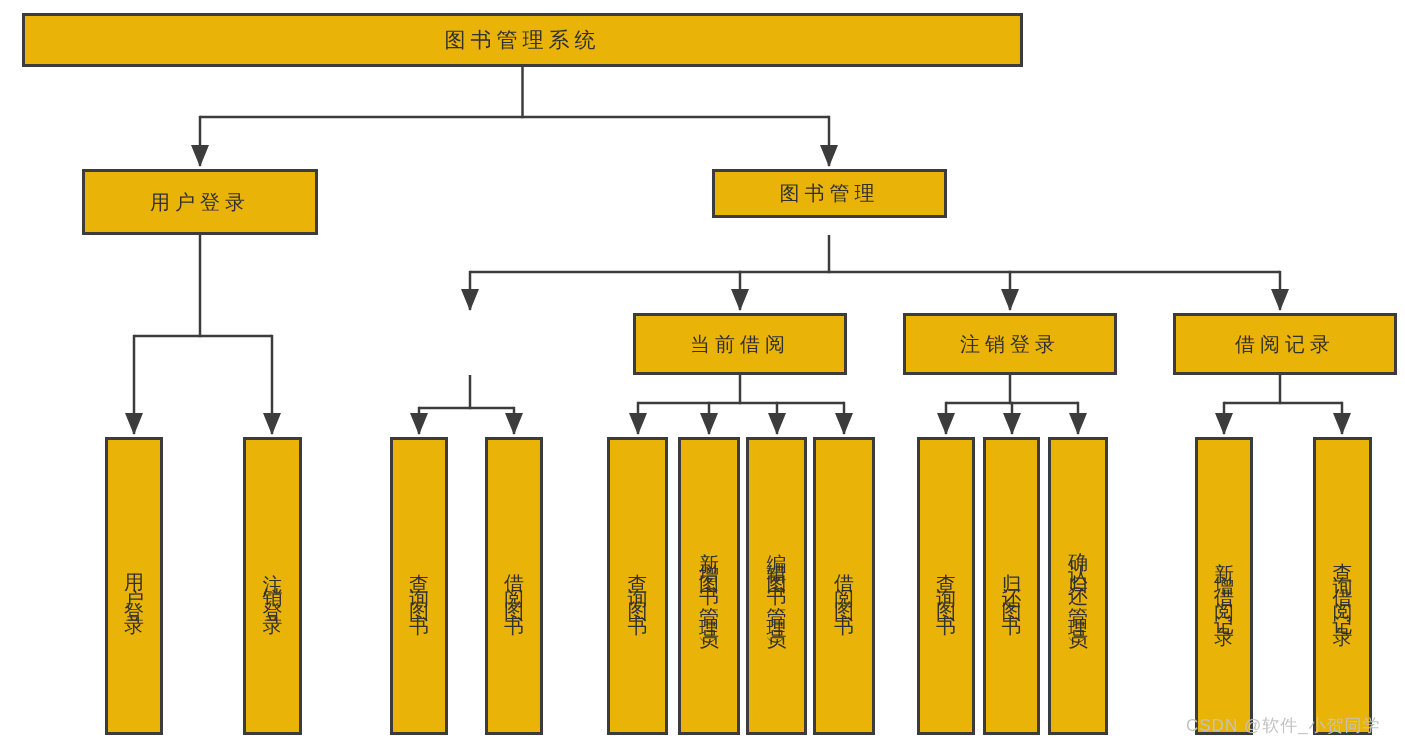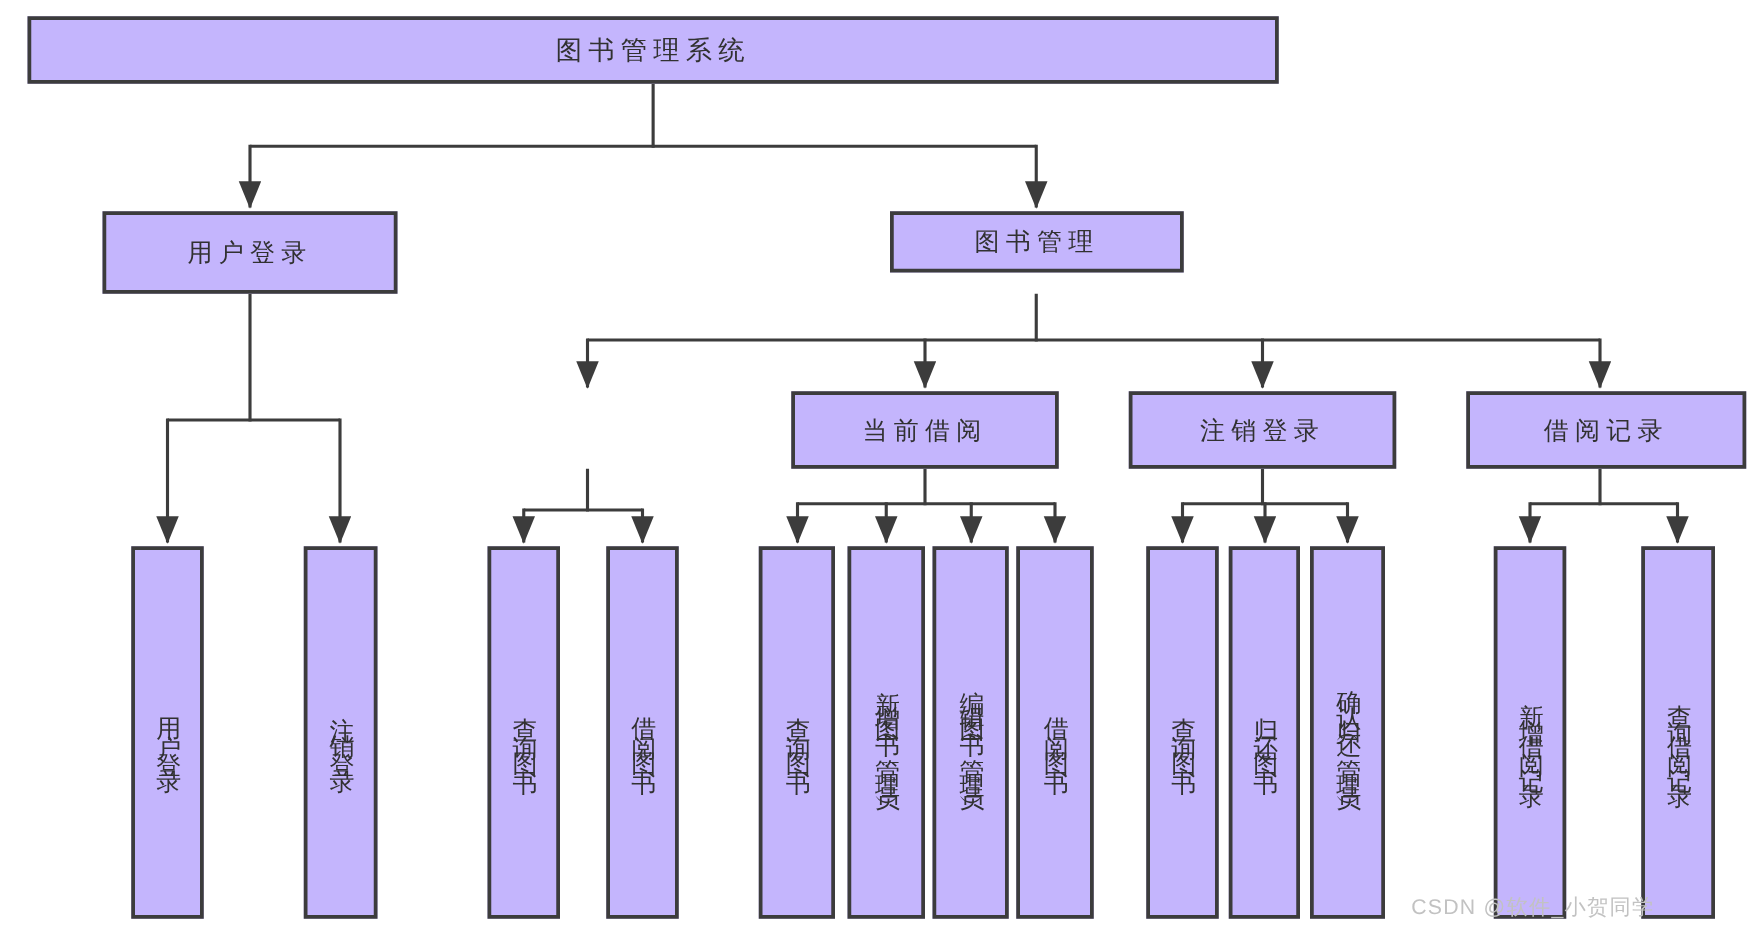--- a/index.html
+++ b/index.html
@@ -14,21 +14,21 @@
     width:1405px;height:747px;
     background:var(--bg);
     font-family:"Liberation Sans","DejaVu Sans",sans-serif;
     overflow:hidden;
   }
   #connector-layer{position:absolute;left:0;top:0;z-index:0;}
   .node{
     position:absolute;
     box-sizing:border-box;
     border:3px solid var(--line);
-    background:#c4b5fd;
+    background:#eab308;
     display:flex;
     align-items:center;
     justify-content:center;
     color:var(--text);
     font-size:20px;
     z-index:1;
     font-family:Liberation Serif, serif;
   }
   .node.root{font-size:21px;}
   .htext{letter-spacing:5px;white-space:nowrap;}
@@ -36,21 +36,21 @@
     writing-mode:vertical-rl;
     text-orientation:mixed;
     line-height:1.05;
     white-space:nowrap;
   }
   .sp4{letter-spacing:14px;}
   .sp6{letter-spacing:13px;}
   .sp9{letter-spacing:11px;}
   .watermark{
     position:absolute;
-    left:1129px;top:714px;
+    left:1186px;top:714px;
     width:210px;
     font-size:17px;
     letter-spacing:1px;
     color:var(--watermark);
     z-index:5;
     white-space:nowrap;
   }
 </style>
 </head>
 <body>

